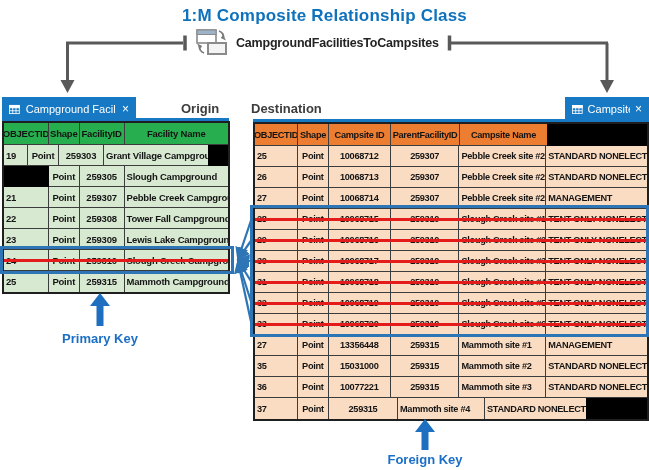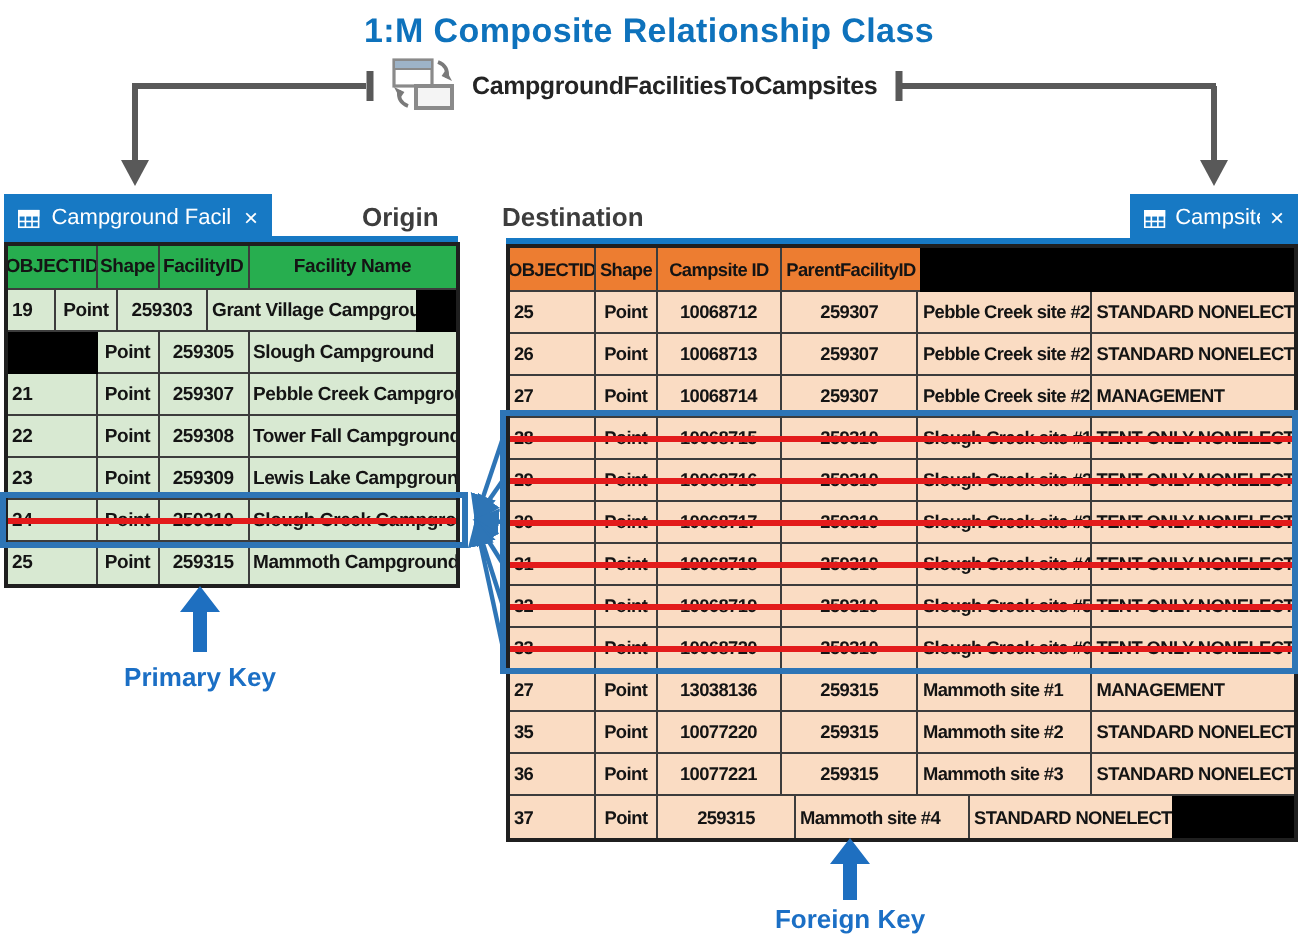--- a/index.html
+++ b/index.html
@@ -185,20 +185,21 @@
         <div class="tcell" style="width: 104px; justify-content: flex-start;">Mammoth Campground</div>
       </div>
     </div>
 
   <div id="dest-table" class="abs table">
       <div class="trow thead">
         <div class="tcell hcell" style="width: 43px; justify-content: center;">OBJECTID</div>
         <div class="tcell hcell" style="width: 31px; justify-content: center;">Shape</div>
         <div class="tcell hcell" style="width: 62px; justify-content: center;">Campsite ID</div>
         <div class="tcell hcell" style="width: 69px; justify-content: center;">ParentFacilityID</div>
+        <div class="tcell hcell" style="width: 87px; justify-content: center;">Campsite Name</div>
       </div>
       <div class="trow">
         <div class="tcell" style="width: 43px; justify-content: flex-start;">25</div>
         <div class="tcell" style="width: 31px; justify-content: center;">Point</div>
         <div class="tcell" style="width: 62px; justify-content: center;">10068712</div>
         <div class="tcell" style="width: 69px; justify-content: center;">259307</div>
         <div class="tcell" style="width: 87px; justify-content: flex-start;">Pebble Creek site #25</div>
         <div class="tcell" style="width: 101px; justify-content: flex-start;">STANDARD NONELECTRIC</div>
       </div>
       <div class="trow">
@@ -261,29 +262,29 @@
         <div class="tcell" style="width: 43px; justify-content: flex-start;">33</div>
         <div class="tcell" style="width: 31px; justify-content: center;">Point</div>
         <div class="tcell" style="width: 62px; justify-content: center;">10068720</div>
         <div class="tcell" style="width: 69px; justify-content: center;">259310</div>
         <div class="tcell" style="width: 87px; justify-content: flex-start;">Slough Creek site #6</div>
         <div class="tcell" style="width: 101px; justify-content: flex-start;">TENT ONLY NONELECTRIC</div>
       </div>
       <div class="trow">
         <div class="tcell" style="width: 43px; justify-content: flex-start;">27</div>
         <div class="tcell" style="width: 31px; justify-content: center;">Point</div>
-        <div class="tcell" style="width: 62px; justify-content: center;">13038136</div>
+        <div class="tcell" style="width: 62px; justify-content: center;">13356448</div>
         <div class="tcell" style="width: 69px; justify-content: center;">259315</div>
         <div class="tcell" style="width: 87px; justify-content: flex-start;">Mammoth site #1</div>
         <div class="tcell" style="width: 101px; justify-content: flex-start;">MANAGEMENT</div>
       </div>
       <div class="trow">
         <div class="tcell" style="width: 43px; justify-content: flex-start;">35</div>
         <div class="tcell" style="width: 31px; justify-content: center;">Point</div>
-        <div class="tcell" style="width: 62px; justify-content: center;">10077220</div>
+        <div class="tcell" style="width: 62px; justify-content: center;">15031000</div>
         <div class="tcell" style="width: 69px; justify-content: center;">259315</div>
         <div class="tcell" style="width: 87px; justify-content: flex-start;">Mammoth site #2</div>
         <div class="tcell" style="width: 101px; justify-content: flex-start;">STANDARD NONELECTRIC</div>
       </div>
       <div class="trow">
         <div class="tcell" style="width: 43px; justify-content: flex-start;">36</div>
         <div class="tcell" style="width: 31px; justify-content: center;">Point</div>
         <div class="tcell" style="width: 62px; justify-content: center;">10077221</div>
         <div class="tcell" style="width: 69px; justify-content: center;">259315</div>
         <div class="tcell" style="width: 87px; justify-content: flex-start;">Mammoth site #3</div>

